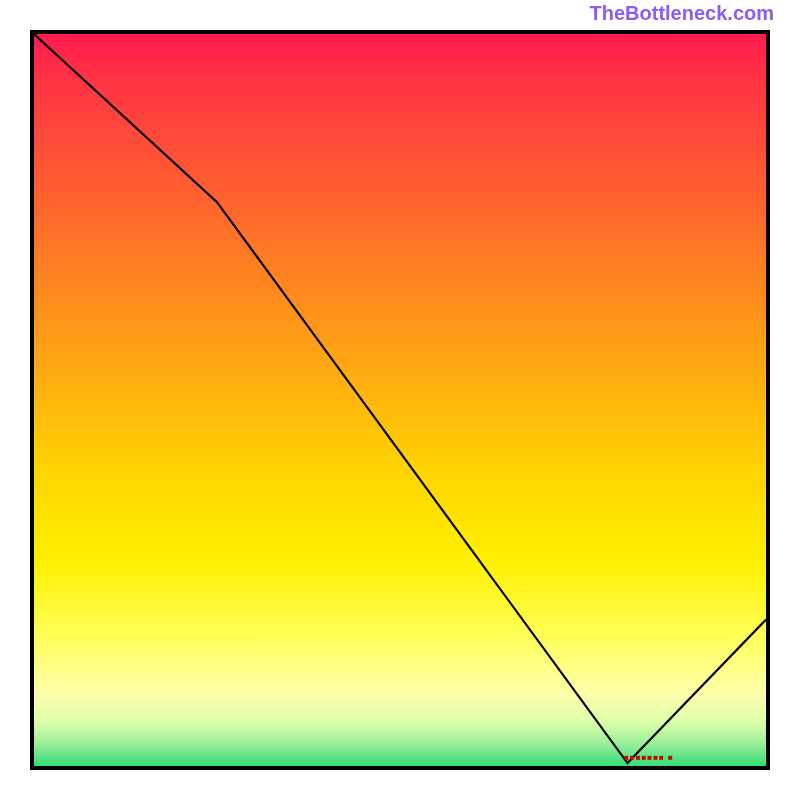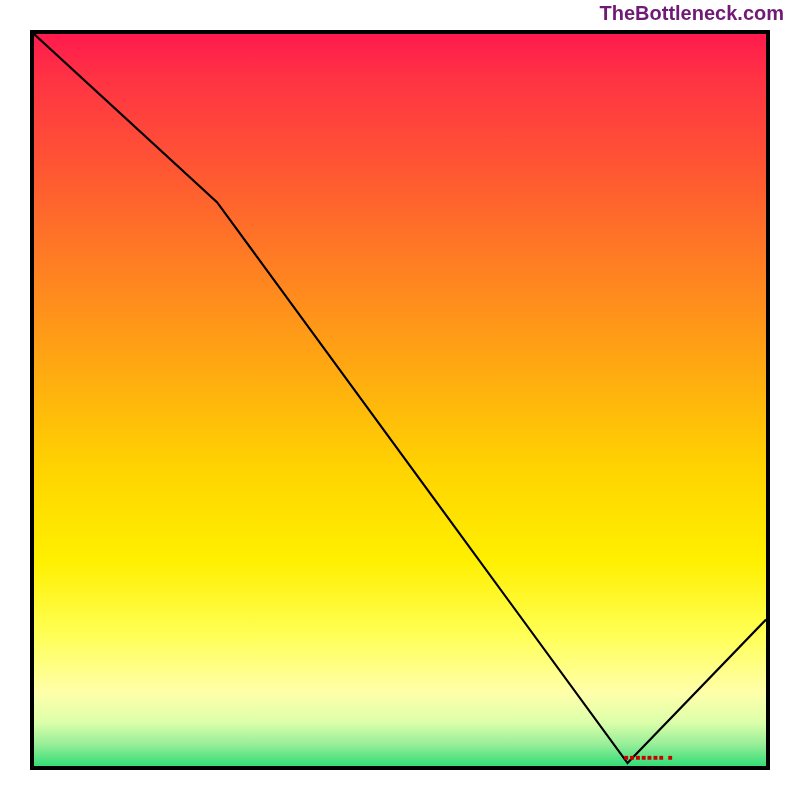--- a/index.html
+++ b/index.html
@@ -7,24 +7,24 @@
     width: 800px;
     height: 800px;
     background: #ffffff;
     font-family: Arial, Helvetica, sans-serif;
     position: relative;
     overflow: hidden;
   }
   .attribution {
     position: absolute;
     top: 2px;
-    right: 16px;
+    right: 26px;
     font-size: 20px;
     font-weight: bold;
-    color: #701a75;
+    color: #8b5cf6;
   }
   .chart-container {
     position: absolute;
     left: 30px;
     top: 30px;
     width: 740px;
     height: 740px;
     background: linear-gradient(to bottom,
       #ff1a4d 0%,
       #ff3344 6%,

